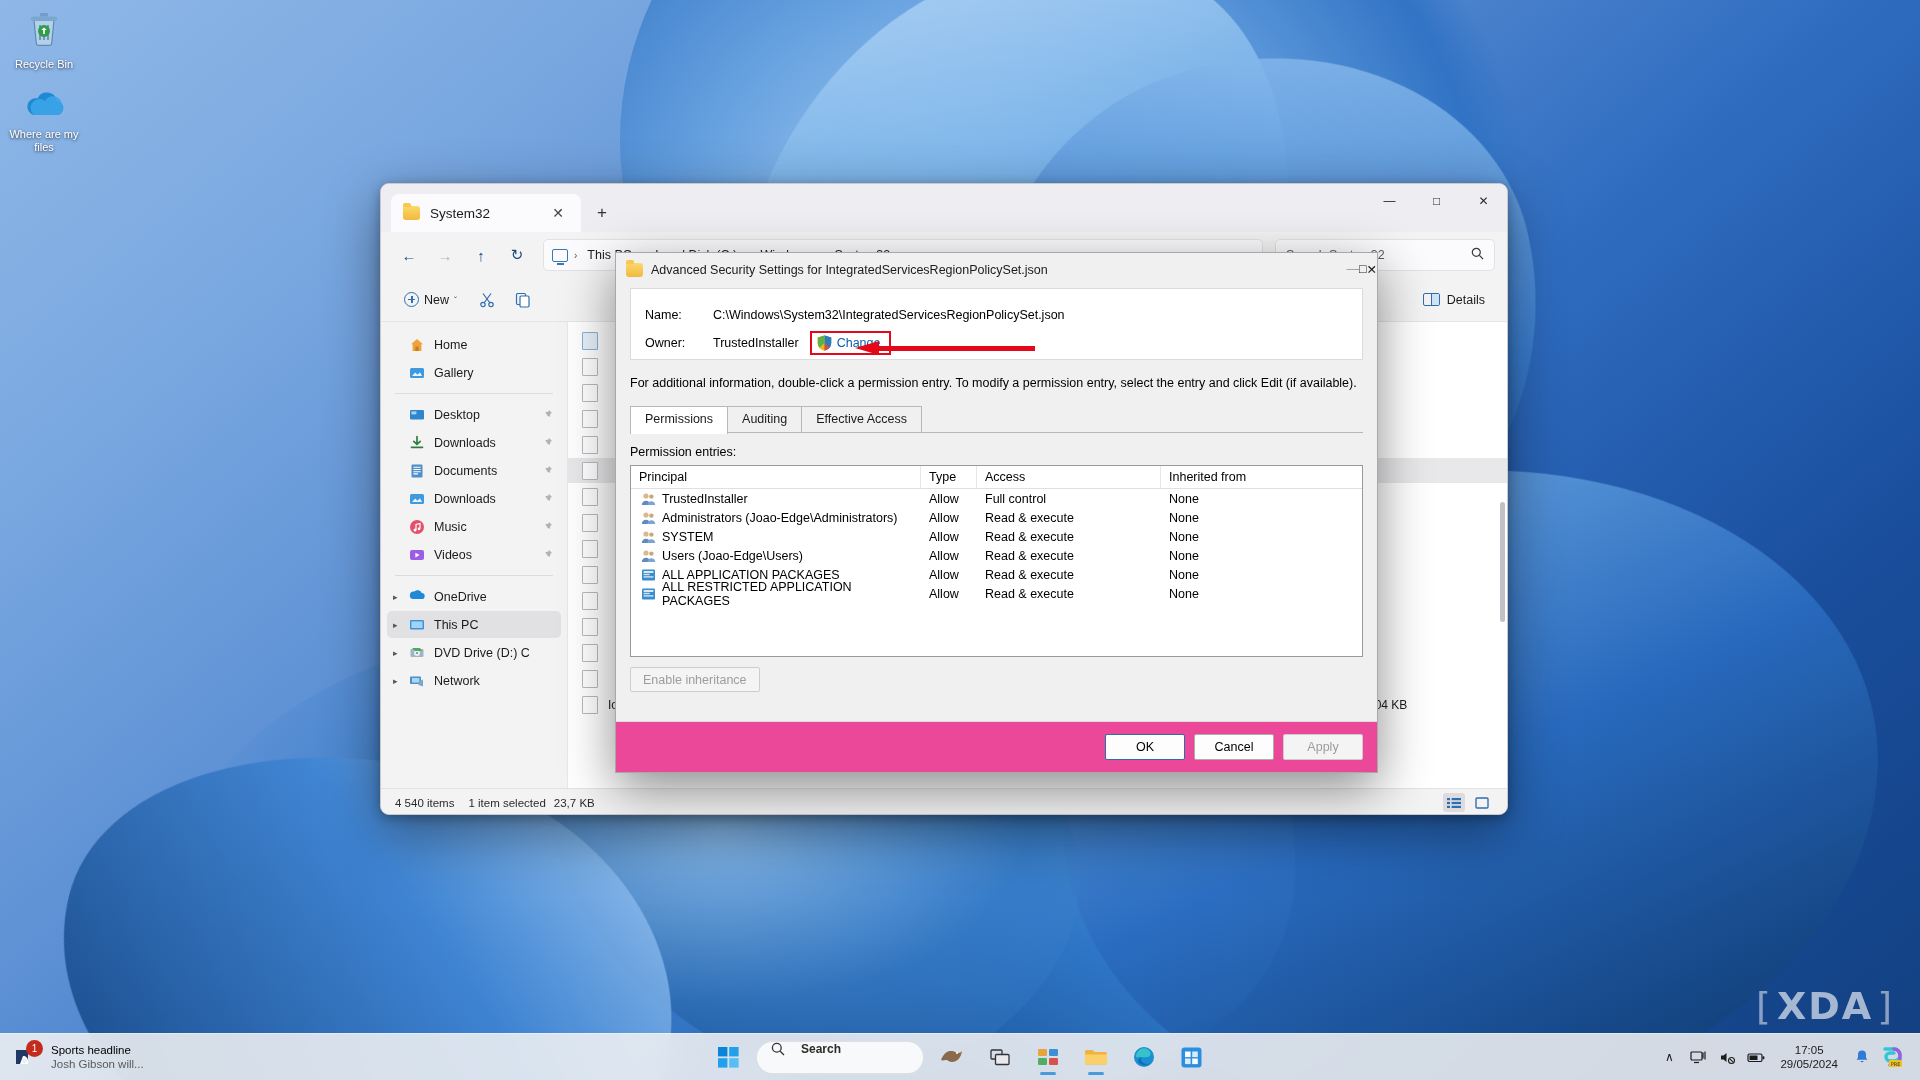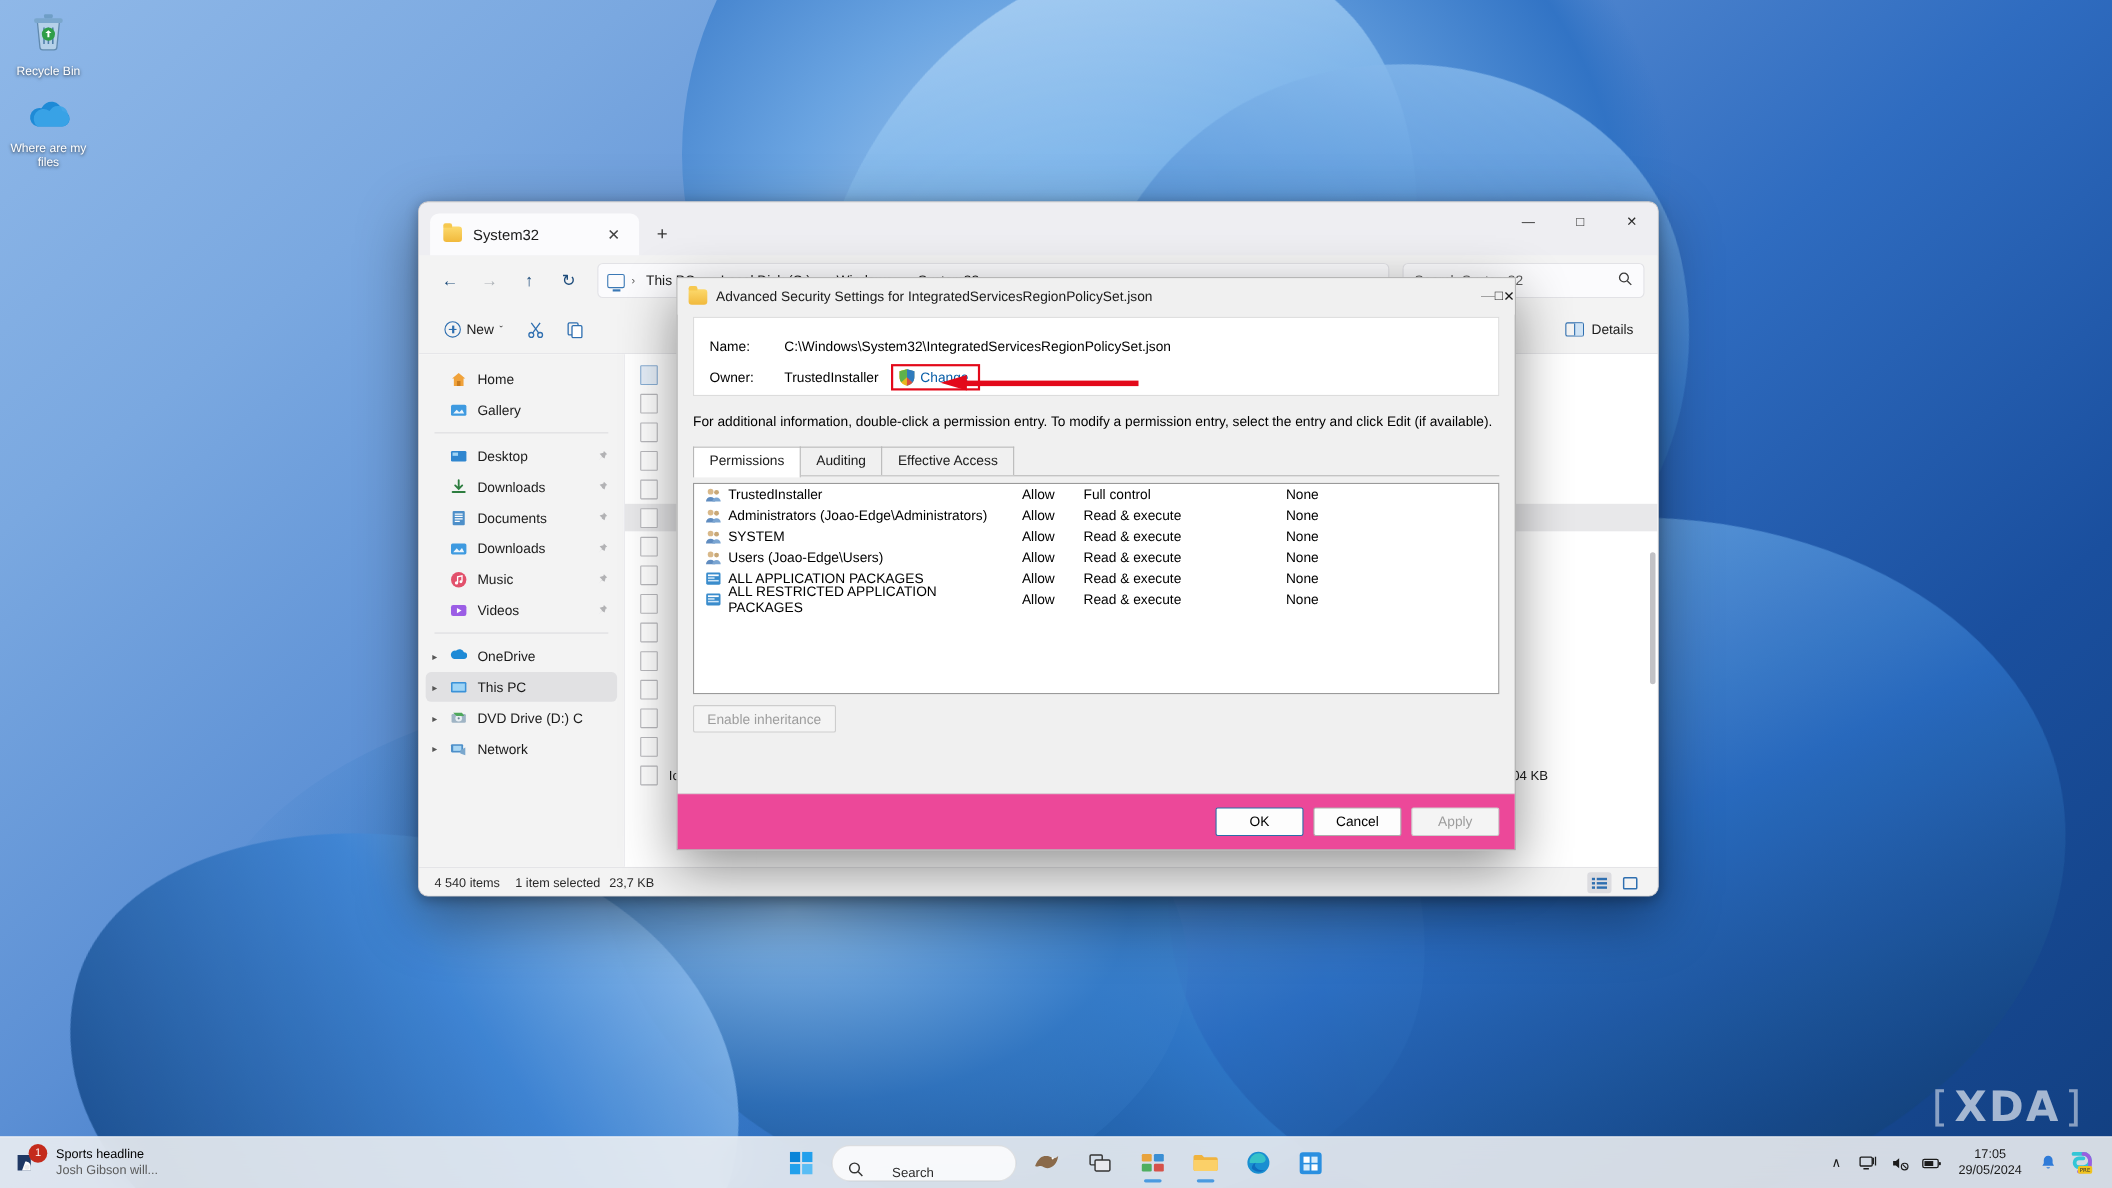--- a/index.html
+++ b/index.html
@@ -455,23 +455,23 @@
   }
   .tb-btn.running:after {
     content:""; position:absolute; bottom:2px; left:50%; transform:translateX(-50%);
     width:16px; height:3px; border-radius:2px; background:#4a9ae0;
   }
   #tb-search {
     width: 168px; height: 33px;
     background: rgba(255,255,255,.82);
     border: 1px solid rgba(0,0,0,.1);
     border-radius: 17px;
-    display: flex; align-items: flex-end;
-    padding: 0 14px; gap: 26px;
-    font-size: 12px; color: #2b2b2b;
+    display: flex; align-items: flex-start;
+    padding: 0 14px; gap: 16px;
+    font-size: 12px; color: #2b2b2b; font-weight: bold;
   }
   #tb-right {
     margin-left: auto;
     display: flex; align-items: center; gap: 3px;
     padding-right: 12px;
     font-size: 11.5px; color: #1b1b1b;
   }
   .tray-ic {
     width: 26px; height: 30px;
     display: flex; align-items: center; justify-content: center;
@@ -837,22 +837,29 @@
         </div>
       </div>
 
       <div id="adv-hint">For additional information, double-click a permission entry. To modify a permission entry, select the entry and click Edit (if available).</div>
 
       <div id="adv-tabs">
         <div class="adv-tab active">Permissions</div>
         <div class="adv-tab">Auditing</div>
         <div class="adv-tab">Effective Access</div>
       </div>
+      <div id="adv-entries-label">Permission entries:</div>
 
       <div id="perm-table">
+        <div id="perm-head">
+          <div class="c-principal">Principal</div>
+          <div class="c-type">Type</div>
+          <div class="c-access">Access</div>
+          <div class="c-inh">Inherited from</div>
+        </div>
 
         <div class="perm-row">
           <div class="c-principal">
             <span class="usr-ic"><svg width="15" height="14" viewBox="0 0 15 14">
                   <circle cx="5" cy="4" r="2.6" fill="#d9b98a"></circle>
                   <path d="M.8 13c0-2.6 1.9-4.2 4.2-4.2S9.2 10.4 9.2 13z" fill="#5f8cc0"></path>
                   <circle cx="10.4" cy="4.6" r="2.2" fill="#c9a877"></circle>
                   <path d="M6.6 13c0-2.3 1.7-3.8 3.8-3.8s3.8 1.5 3.8 3.8z" fill="#7aa5d2"></path>
                 </svg></span>
             <span>TrustedInstaller</span>

